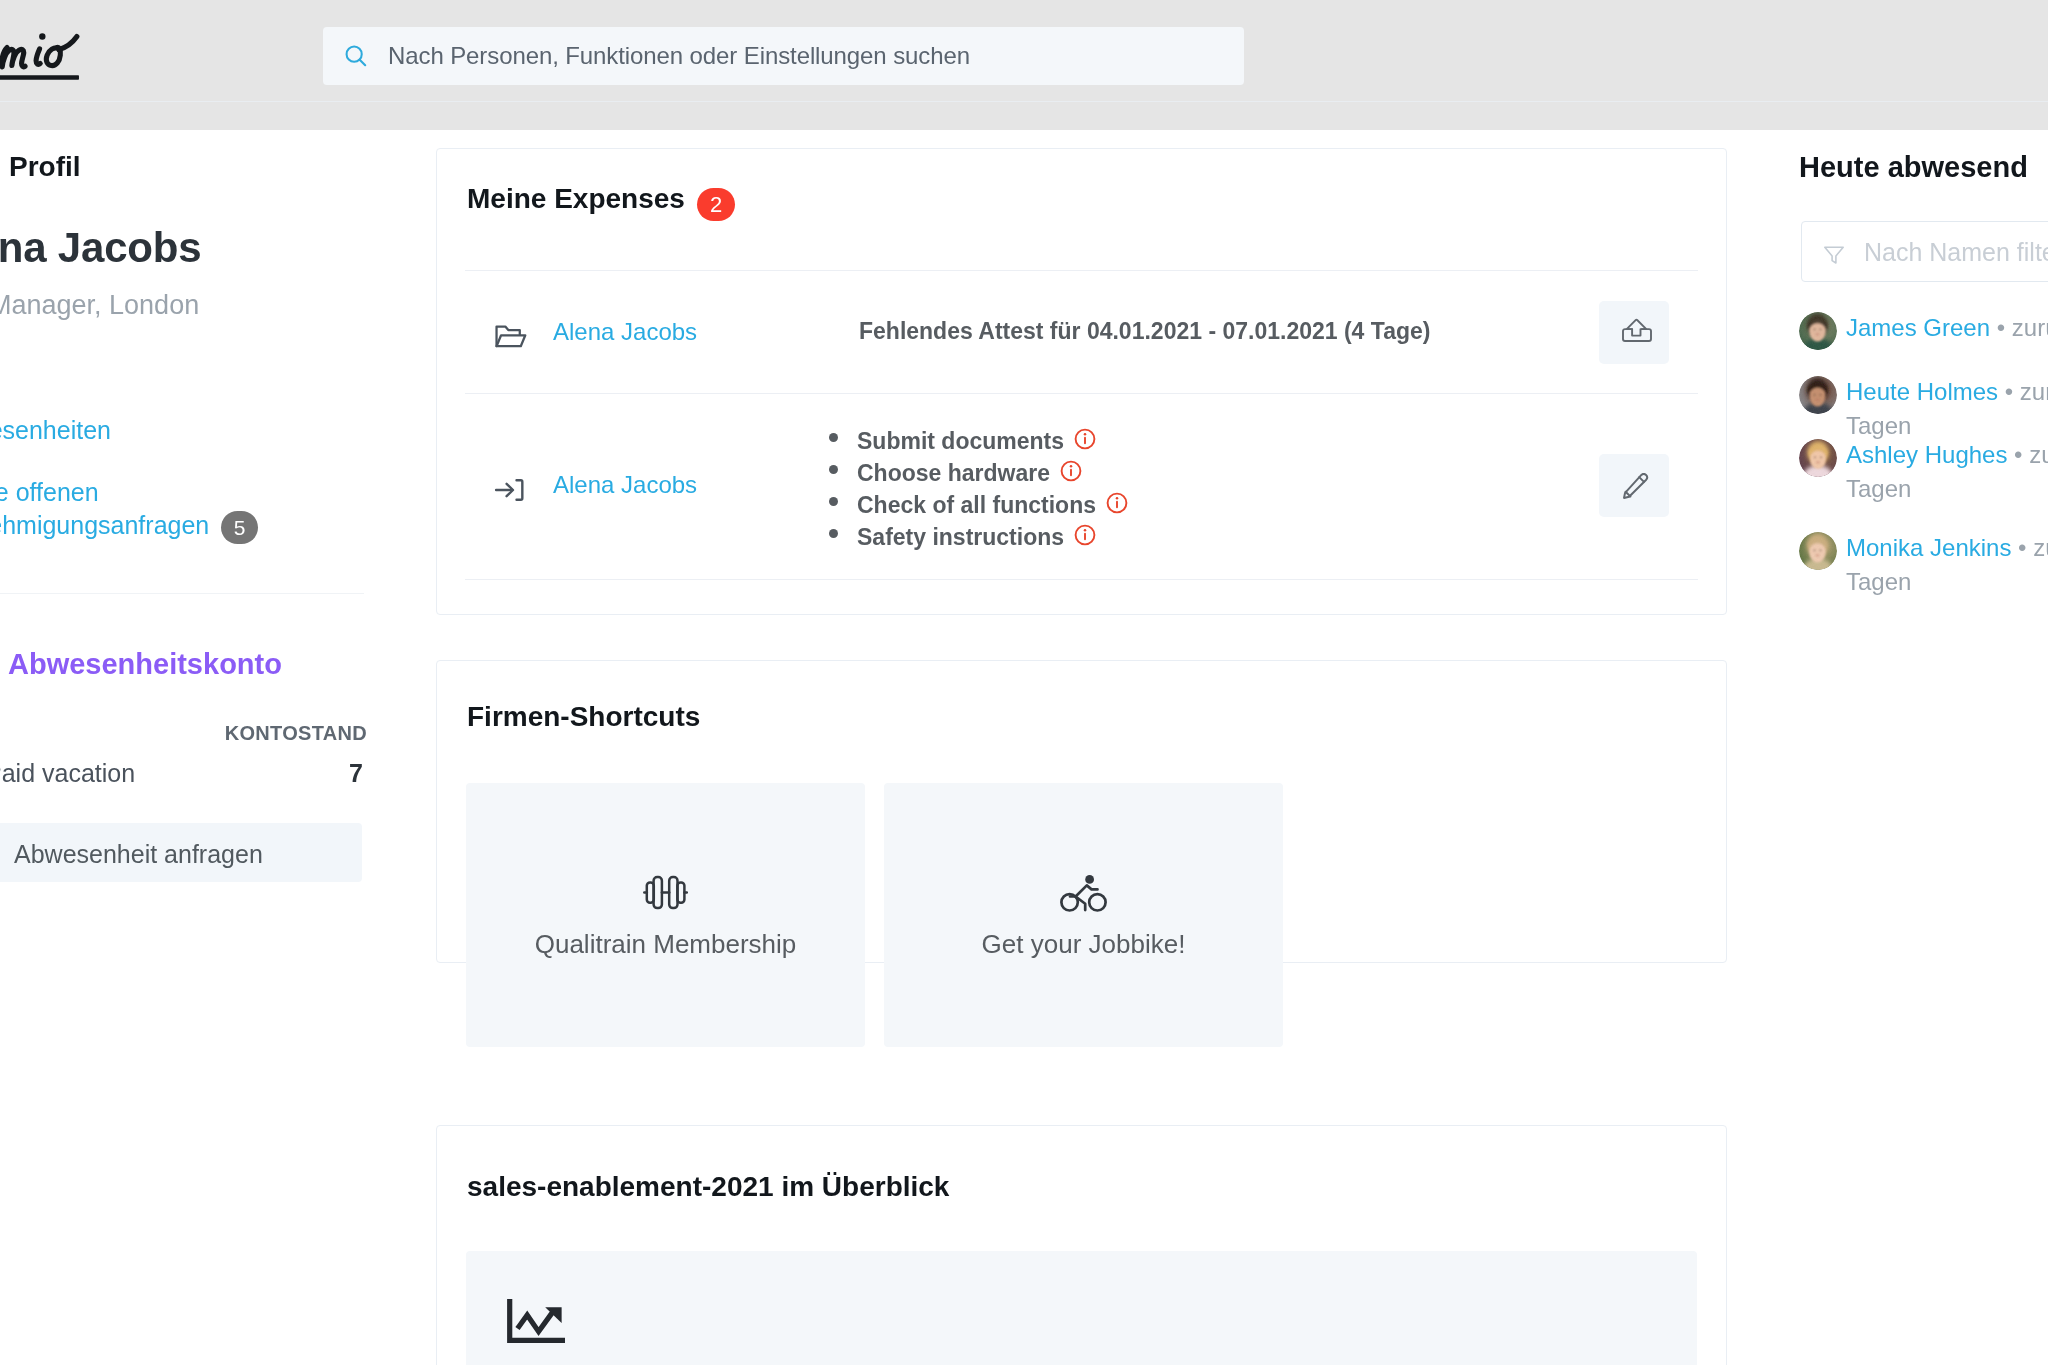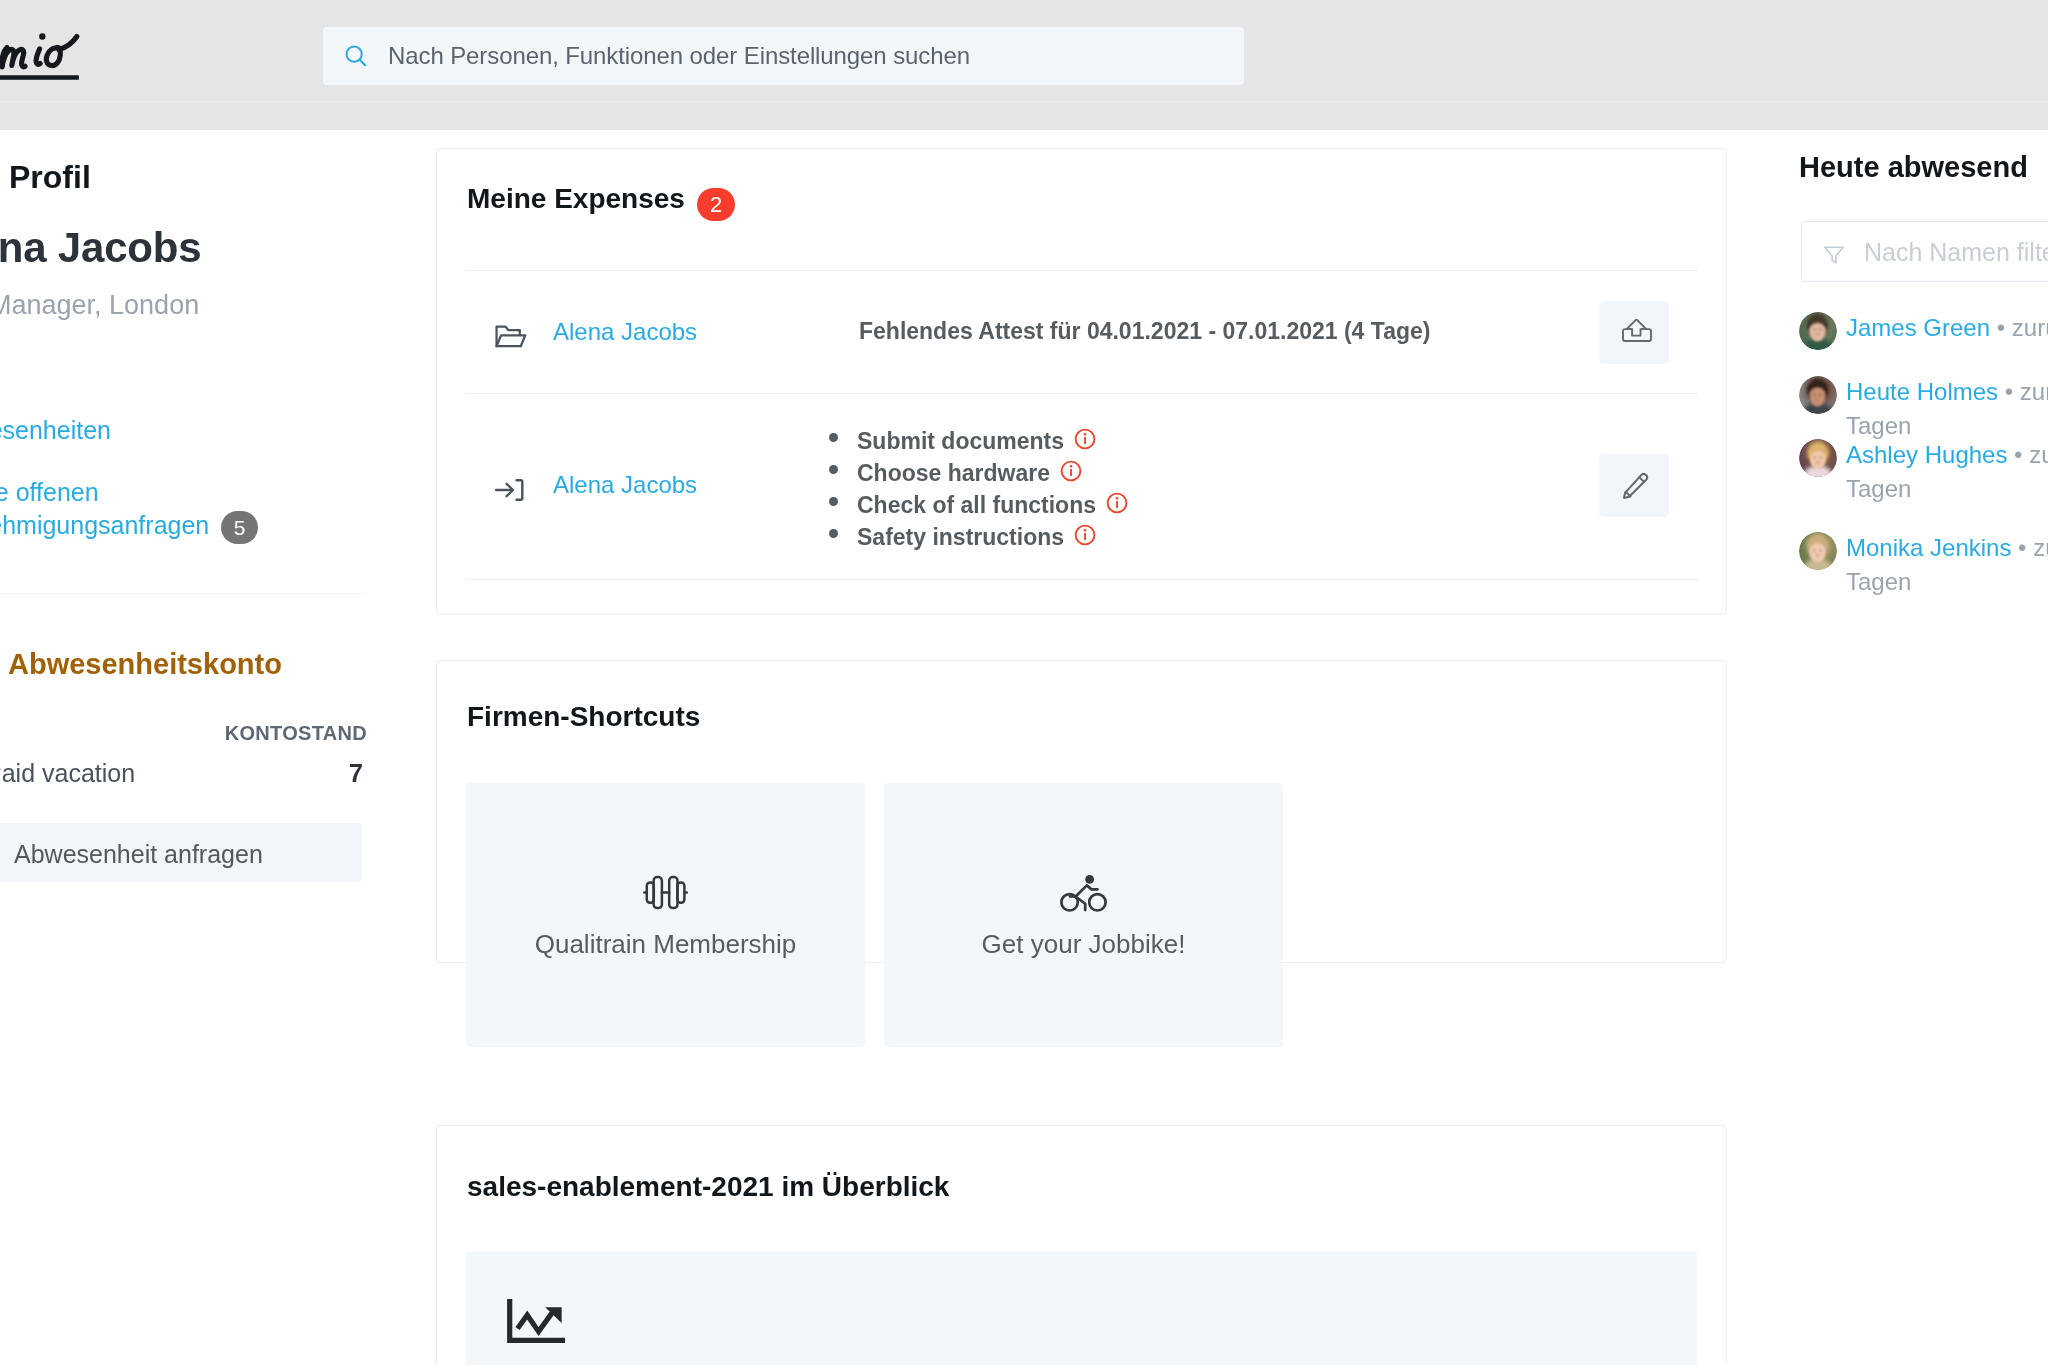--- a/index.html
+++ b/index.html
@@ -13,30 +13,30 @@
   .logo{position:absolute;left:-61px;top:4px;width:208px;height:83px;}
   .logo svg{width:208px;height:83px;display:block;}
   .searchbar{position:absolute;left:323px;top:27px;width:921px;height:58px;
     background:#f4f7fa;border-radius:4px;}
   .search-icon{position:absolute;left:20px;top:16px;width:26px;height:26px;}
   .search-ph{position:absolute;left:65px;top:15px;font-size:24px;color:#5a646f;
     letter-spacing:-0.1px;}
 
   
   .leftcol{position:absolute;left:0;top:0;width:400px;height:1365px;}
-  .profil-title{position:absolute;left:9px;top:151px;font-size:32px;font-weight:bold;color:#12171c;margin-top:8px;}
+  .profil-title{position:absolute;left:9px;top:151px;font-size:28px;font-weight:bold;color:#12171c;}
   .emp-name{position:absolute;left:-67px;top:224px;font-size:42px;font-weight:bold;color:#2c333a;letter-spacing:-0.2px;}
   .emp-role{position:absolute;left:-11px;top:290px;font-size:27px;color:#9aa3ac;}
   .left-link1{position:absolute;left:-60px;top:416px;font-size:25px;color:#29abe2;white-space:nowrap;}
   .left-link2{position:absolute;left:-33px;top:478px;font-size:25px;color:#29abe2;white-space:nowrap;}
   .left-link2b{position:absolute;left:-59px;top:511px;font-size:25px;color:#29abe2;white-space:nowrap;}
   .badge-gray{position:absolute;left:221px;top:511px;width:37px;height:33px;background:#757575;color:#fff;
     font-size:21px;font-weight:normal;border-radius:17px;text-align:center;line-height:33px;}
   .left-hr{position:absolute;left:-80px;top:593px;width:444px;height:1px;background:#f0f3f6;}
-  .abw-title{position:absolute;left:8px;top:648px;font-size:29px;font-weight:bold;color:#a16207;}
+  .abw-title{position:absolute;left:8px;top:648px;font-size:29px;font-weight:bold;color:#8b5cf6;}
   .kontostand{position:absolute;left:-40px;top:722px;width:407px;text-align:right;font-size:20px;
     font-weight:bold;color:#5f6872;letter-spacing:0.3px;}
   .vac-label{position:absolute;left:-15px;top:759px;font-size:25px;color:#4a525c;white-space:nowrap;}
   .vac-value{position:absolute;left:-40px;top:759px;width:403px;text-align:right;font-size:25px;font-weight:bold;color:#2c333a;}
   .abw-btn{position:absolute;left:-80px;top:823px;width:442px;height:59px;background:#f2f6fa;
     border-radius:4px;}
   .abw-btn span{position:absolute;left:94px;top:17px;font-size:25px;font-weight:normal;color:#51595f;}
 
   
   .card{position:absolute;background:#fff;border:1px solid #e9eef4;border-radius:4px;}

